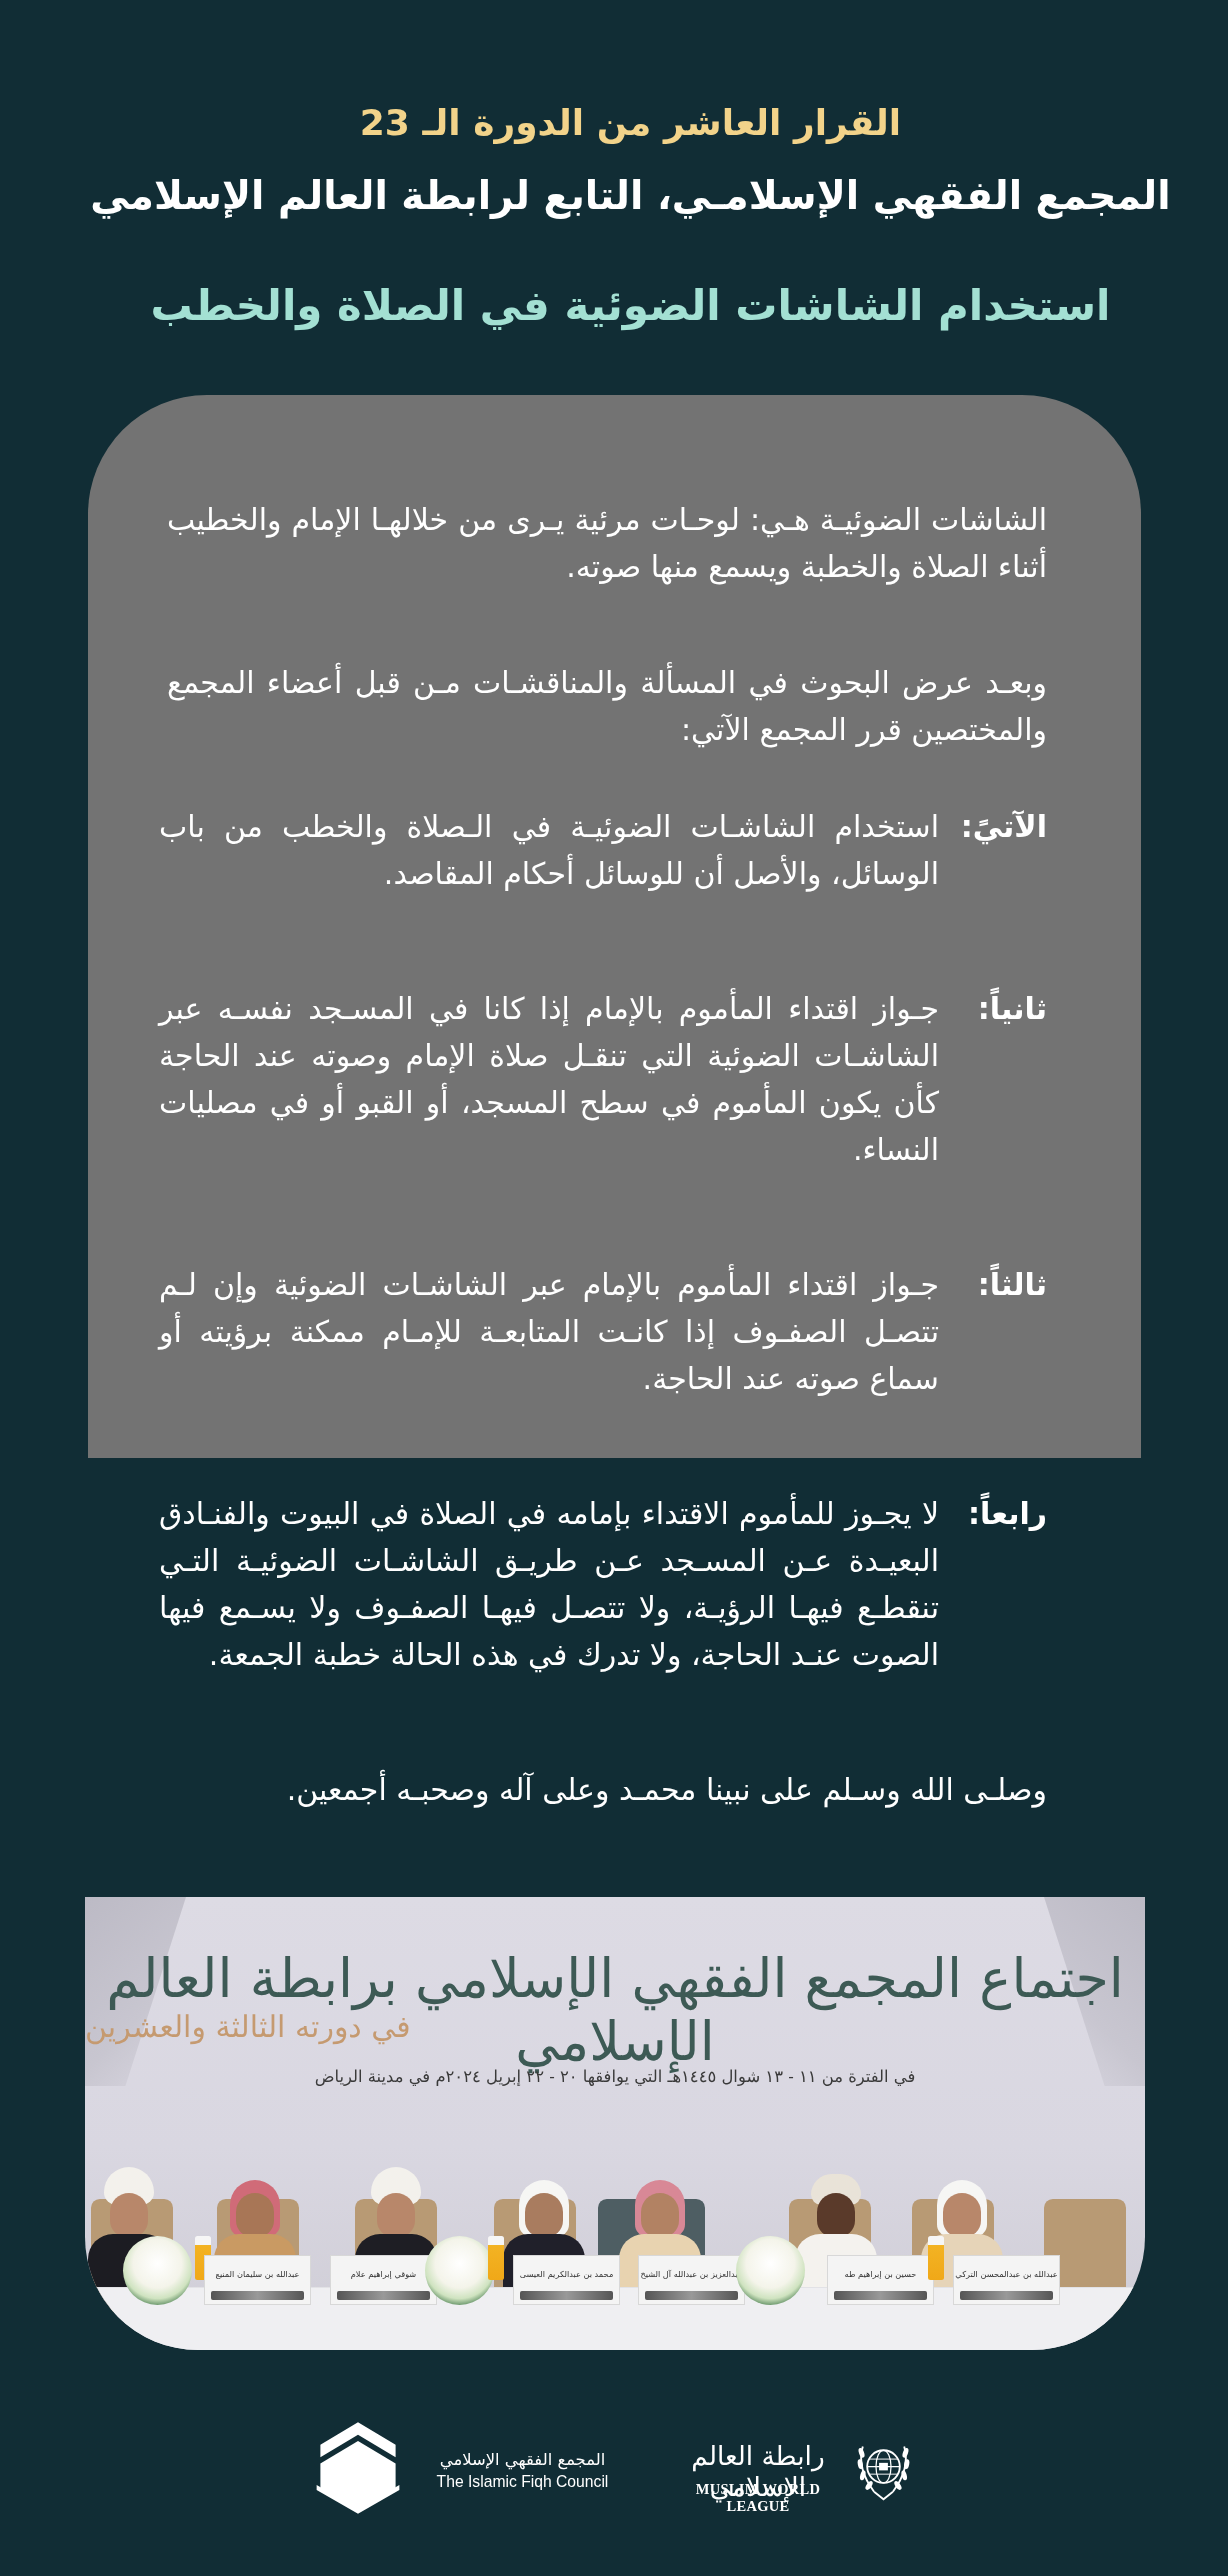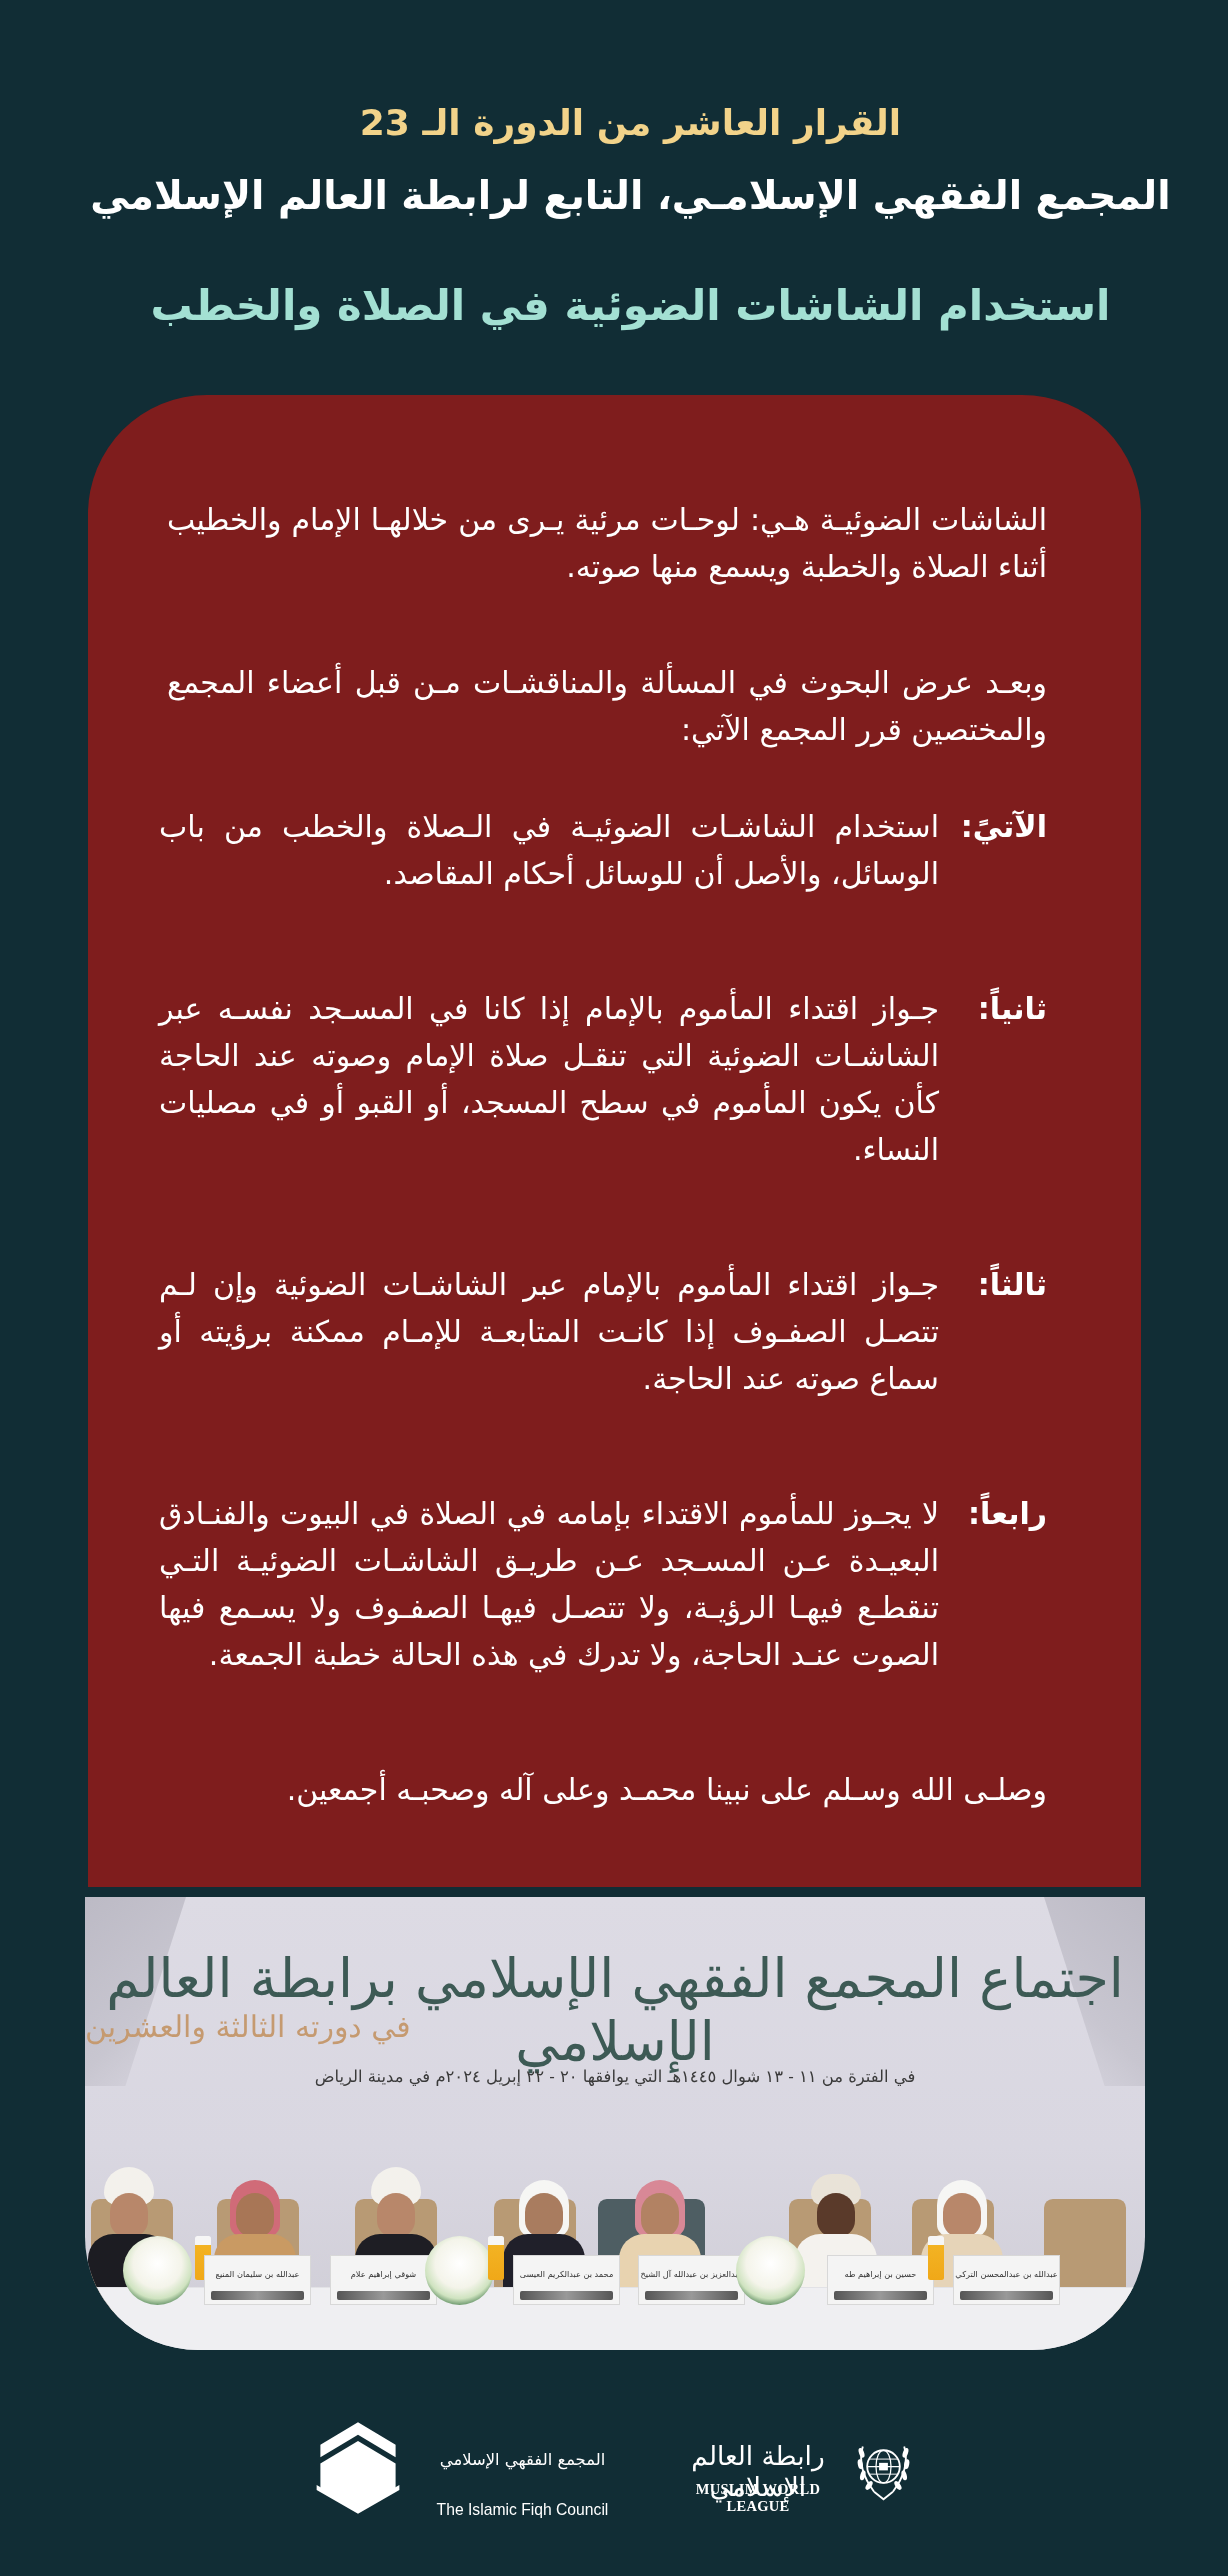--- a/index.html
+++ b/index.html
@@ -39,22 +39,22 @@
       font-weight: bold;
       color: #a3e0d3;
       font-size: 42px;
       line-height: 69px;
       margin-top: 44px;
     }
 
     .card {
       position: absolute;
       left: 88px; top: 395px;
-      width: 1053px; height: 1492px;
-      background: #7f1d1d;
+      width: 1053px; height: 1063px;
+      background: #737373;
       border-top-left-radius: 119px;
       border-top-right-radius: 119px;
     }
     .card-inner {
       position: absolute;
       right: 94px;
       top: 101px;
       width: 880px;
       font-family: "DejaVu Sans", sans-serif;
       font-size: 30px;
@@ -187,21 +187,21 @@
       position: absolute; left: 314px; top: 6.3px; width: 88px; height: 94px;
     }
     .fiqh-text-ar {
       position: absolute; left: 428px; top: 35px; width: 189px;
       text-align: center; font-family: "DejaVu Sans", sans-serif;
       font-size: 16.4px; color: #ffffff;
     }
     .fiqh-text-en {
       position: absolute; left: 428px; top: 58px; width: 189px;
       text-align: center; font-family: "Liberation Sans", sans-serif;
-      font-size: 15.7px; color: #ffffff; direction: ltr; margin-top: 28px;
+      font-size: 15.7px; color: #ffffff; direction: ltr;
     }
     .mwl-text-ar {
       position: absolute; left: 667px; top: 25px; width: 182px;
       text-align: center; font-family: "DejaVu Serif", serif;
       font-size: 26.4px; color: #ffffff;
     }
     .mwl-text-en {
       position: absolute; left: 667px; top: 66px; width: 182px;
       text-align: center; font-family: "Liberation Serif", serif;
       font-weight: bold; font-size: 14.5px; color: #ffffff; direction: ltr;

